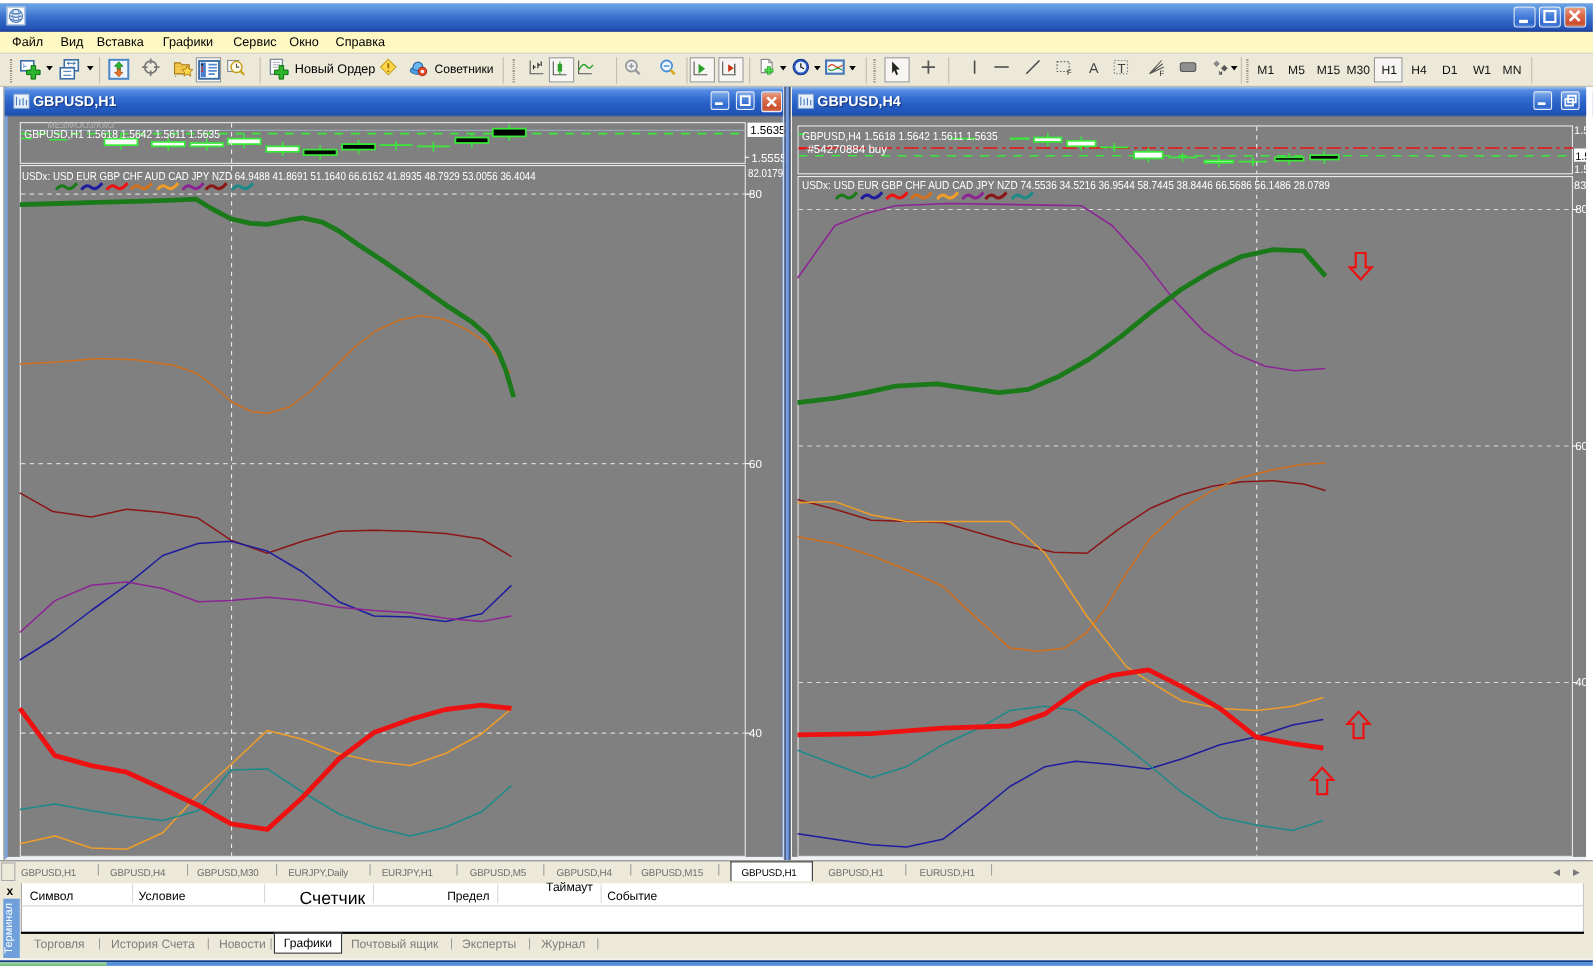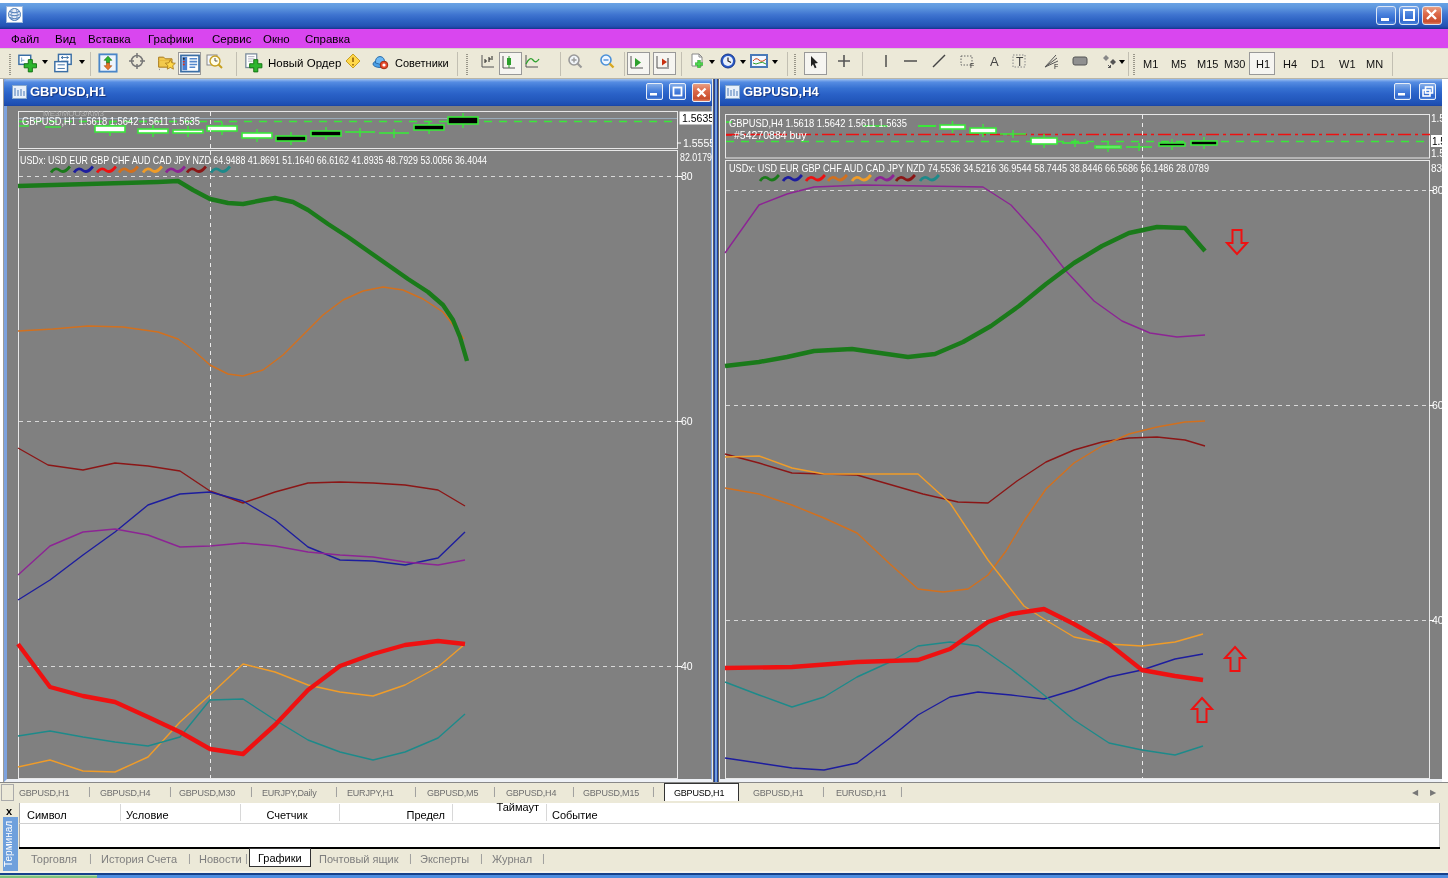--- a/index.html
+++ b/index.html
@@ -9,21 +9,21 @@
 #titlebar{position:absolute;left:0;top:3px;width:1448px;height:26px;
 background:linear-gradient(#6aa3e4 0%,#5d96de 18%,#3f74d0 45%,#2d62c2 68%,#2453b4 88%,#1c3f9f 97%,#15307e 100%);
 }
 #titlebar .txt{position:absolute;left:26px;top:5px;font-size:13px;font-weight:bold;color:#fff;
 text-shadow:1px 1px 1px #10307a;letter-spacing:0px;white-space:pre}
 #appicon{position:absolute;left:6px;top:3px;width:17px;height:17px;background:#fff;border:1px solid #9db8dd}
 .wbtn{position:absolute;top:3px;width:20px;height:19px;border:1px solid #dce6f5;border-radius:3px;
 background:linear-gradient(#7aa7e8 0%,#4a82dd 40%,#2f66cc 80%,#4a82dd 100%);color:#fff;text-align:center}
 .wbtn.close{background:linear-gradient(#e8a083 0%,#dd6a4a 40%,#c94f2f 85%,#dd7a5a 100%)}
 
-#menubar{position:absolute;left:0;top:29px;width:1448px;height:19px;background:#d946ef}
+#menubar{position:absolute;left:0;top:29px;width:1448px;height:19px;background:#fef9c3}
 #menubar span{position:absolute;top:4px;font-size:11.5px;color:#000}
 
 #toolbar{position:absolute;left:0;top:48px;width:1448px;height:31px;background:#ECE9D8;
 border-top:1px solid #d8d5c8;border-bottom:1px solid #b8b5a8}
 .tb{position:absolute;top:3px;width:23px;height:23px}
 .tb svg{position:absolute;left:1px;top:1px;width:20px;height:20px}
 .tb.pressed{background:#f6f5f1;border:1px solid #999;}
 .grip{position:absolute;top:4px;width:3px;height:22px;background:repeating-linear-gradient(#ECE9D8 0 1px,#9a978a 1px 2px);width:2px}
 .vsep{position:absolute;top:3px;width:1px;height:24px;background:#c2bfb2}
 .dn{position:absolute;top:11px;width:0;height:0;border-left:3px solid transparent;border-right:3px solid transparent;border-top:4px solid #000}
@@ -515,21 +515,21 @@
     <div id="term" style="position:absolute;left:0;top:801px;width:1448px;height:70px;background:#ECE9D8">
 <div class="abs" style="left:19px;top:2px;width:1421px;height:45px;background:#fff;border-left:1px solid #aaa;border-right:1px solid #c8c8c8"></div>
 <div class="abs" style="left:19px;top:22px;width:1421px;height:1px;background:#d0d0d0"></div>
 <div class="abs" style="left:120px;top:3px;width:1px;height:17px;background:#d8d8d8"></div>
 <div class="abs" style="left:240px;top:3px;width:1px;height:17px;background:#d8d8d8"></div>
 <div class="abs" style="left:339px;top:3px;width:1px;height:17px;background:#d8d8d8"></div>
 <div class="abs" style="left:452px;top:3px;width:1px;height:17px;background:#d8d8d8"></div>
 <div class="abs" style="left:546px;top:3px;width:1px;height:17px;background:#d8d8d8"></div>
 <span class="abs" style="left:27px;top:8px;font-size:11px;color:#000">Символ</span>
 <span class="abs" style="left:126px;top:8px;font-size:11px;color:#000">Условие</span>
-<span class="abs" style="left:242px;width:90px;text-align:center;font-size:11px;color:#000;top:8px">Счетчик</span>
+<span class="abs" style="left:242px;width:90px;text-align:right;font-size:16px;color:#000;top:8px">Счетчик</span>
 <span class="abs" style="left:355px;width:90px;text-align:right;font-size:11px;color:#000;top:8px">Предел</span>
 <span class="abs" style="left:449px;width:90px;text-align:right;font-size:11px;color:#000;top:0">Таймаут</span>
 <span class="abs" style="left:552px;top:8px;font-size:11px;color:#000">Событие</span>
 <span class="abs" style="left:6px;top:4px;font-size:11px;font-weight:bold;color:#000">x</span>
 <div class="abs" style="left:3px;top:16px;width:15px;height:54px;background:#6fa0dc"></div>
 <div class="abs" style="left:3px;top:16px;width:15px;height:54px;color:#fff;font-size:10px;writing-mode:vertical-rl;transform:rotate(180deg);text-align:center">Терминал</div>
 <div class="abs" style="left:19px;top:46px;width:1421px;height:2px;background:#000"></div>
 <span class="abs" style="left:31px;top:52px;font-size:11px;color:#7e7e7e">Торговля</span>
 <span class="abs" style="left:101px;top:52px;font-size:11px;color:#7e7e7e">История Счета</span>
 <span class="abs" style="left:199px;top:52px;font-size:11px;color:#7e7e7e">Новости</span>

